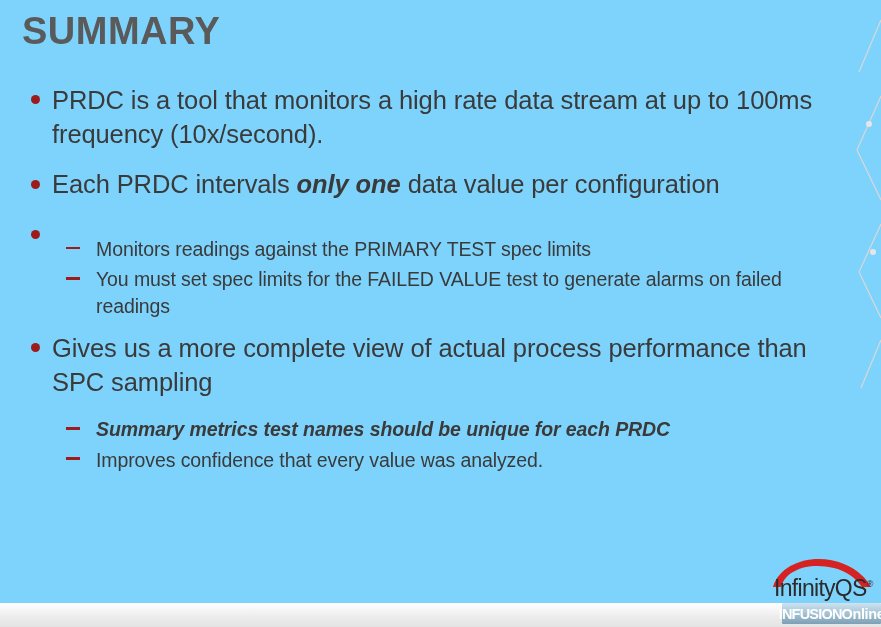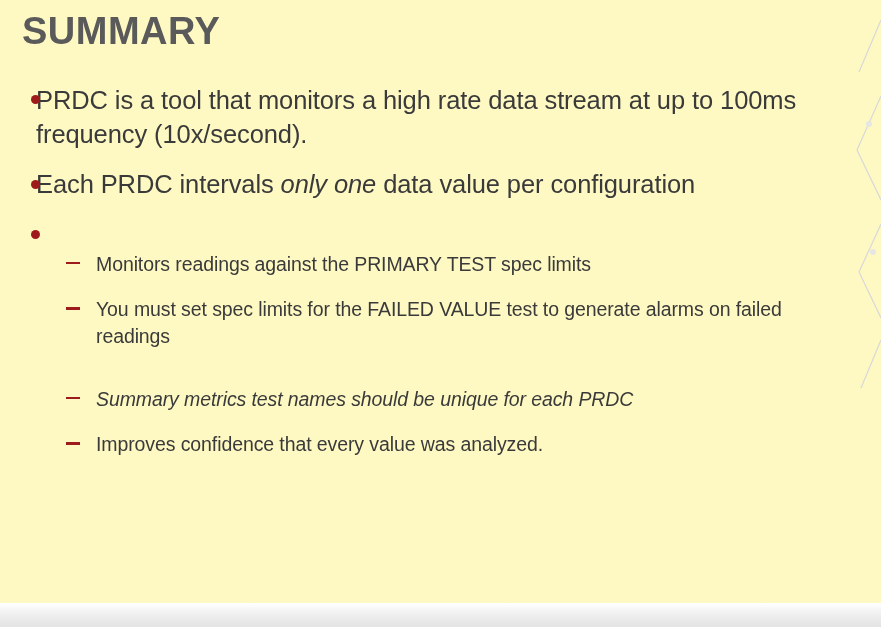--- a/index.html
+++ b/index.html
@@ -7,21 +7,21 @@
     padding: 0;
     background: #ffffff;
   }
   body {
     font-family: "Liberation Sans", "DejaVu Sans", sans-serif;
   }
   #slide {
     position: relative;
     width: 881px;
     height: 627px;
-    background: #fef9c3;
+    background: #7dd3fc;
     overflow: hidden;
   }
 
   
   .edge-deco {
     position: absolute;
     top: 0;
     right: 0;
     width: 26px;
     height: 560px;
@@ -46,57 +46,57 @@
   
   .body-list {
     position: absolute;
     left: 0;
     top: 84px;
     width: 830px;
   }
 
   .bullet-l1 {
     position: relative;
-    padding-left: 36px;
+    padding-left: 52px;
     margin-bottom: 8px;
     font-size: 25.5px;
     line-height: 1.32;
     color: #3a3a3a;
     letter-spacing: -0.1px;
   }
   .bullet-l1 .marker {
     position: absolute;
     left: 31px;
     top: 0.44em;
     width: 9px;
     height: 9px;
     border-radius: 50%;
     background: #9e1b1b;
   }
 
   .bullet-l2 {
     position: relative;
     padding-left: 96px;
-    margin-top: 19px;
+    margin-top: 4px;
     margin-bottom: 4px;
     font-size: 19.5px;
     line-height: 1.35;
     color: #3a3a3a;
     letter-spacing: -0.1px;
   }
   .bullet-l2 .marker {
     position: absolute;
     left: 66px;
     top: 0.56em;
     width: 14px;
     height: 2.5px;
     background: #9e1b1b;
   }
 
-  .bi { font-weight: normal; font-style: italic; }
+  .bi { font-weight: bold; font-style: italic; }
 
   .spacer-sm { height: 9px; }
   .spacer-xs { height: 5px; }
 
   
   .bottom-bar {
     position: absolute;
     left: 0;
     right: 0;
     bottom: 0;
@@ -218,31 +218,51 @@
     </div>
 
     <div class="bullet-l2">
       <span class="marker"></span>
       <span>You must set spec limits for the FAILED VALUE test to generate alarms on failed readings</span>
     </div>
 
 
     <div class="spacer-sm"></div>
 
+    <div class="bullet-l1">
+      <span class="marker"></span>
+      <span>Gives us a more complete view of actual process performance than SPC sampling</span>
+    </div>
 
     <div class="spacer-xs"></div>
 
     <div class="bullet-l2">
       <span class="marker"></span>
       <span class="bi">Summary metrics test names should be unique for each PRDC</span>
     </div>
 
     <div class="bullet-l2">
       <span class="marker"></span>
       <span>Improves confidence that every value was analyzed.</span>
     </div>
 
   </div>
 
   <div class="bottom-bar"></div>
 
+  <div class="logo">
+
+    <svg class="logo-arc" viewBox="0 0 109 32" xmlns="http://www.w3.org/2000/svg">
+      <path d="M1 31 C 8 6, 44 -4, 72 8 C 86 14, 94 22, 99 31 L 90 31 C 84 22, 74 15, 62 12 C 38 6, 14 13, 9 31 Z" fill="#d62222"></path>
+    </svg>
+
+    <div class="logo-word"><span>InfinityQS</span><span class="reg">®</span></div>
+
+    <div class="logo-sub">
+      <div class="logo-sub-text">
+          <span class="fusion">INFUSION</span>
+          <span class="online">Online</span>
+        </div>
+    </div>
+
+  </div>
 
 </div>
 
 </body></html>

